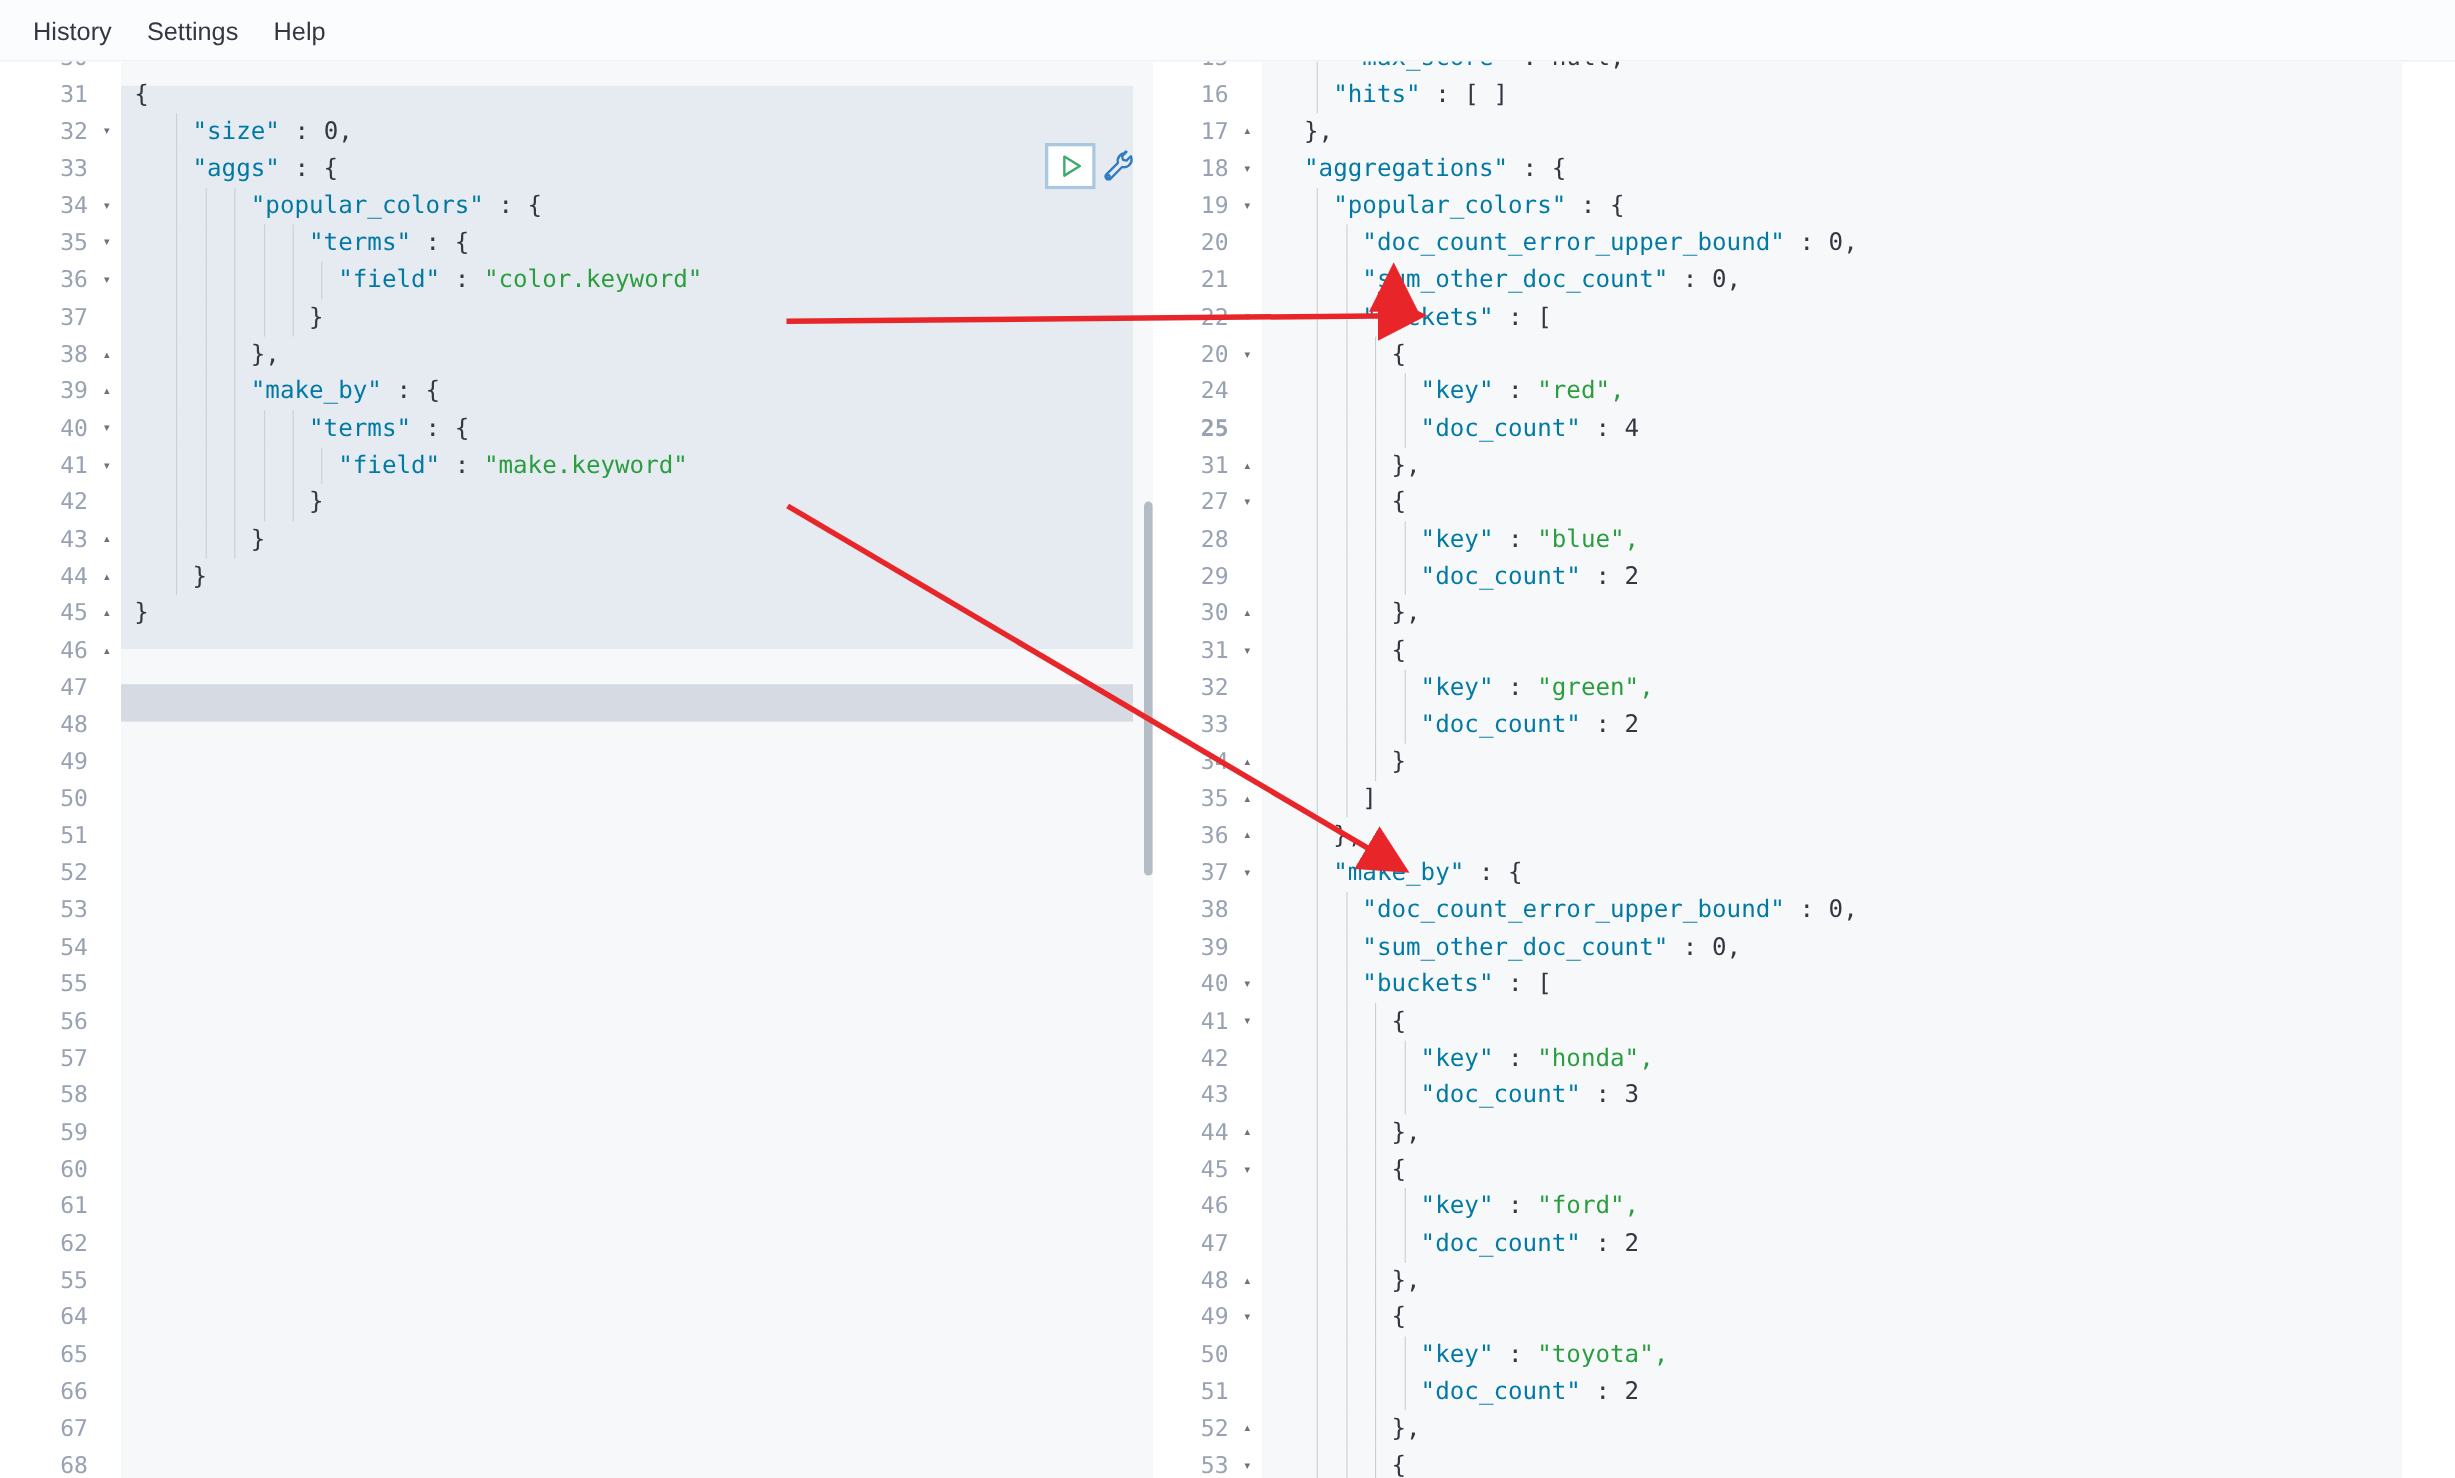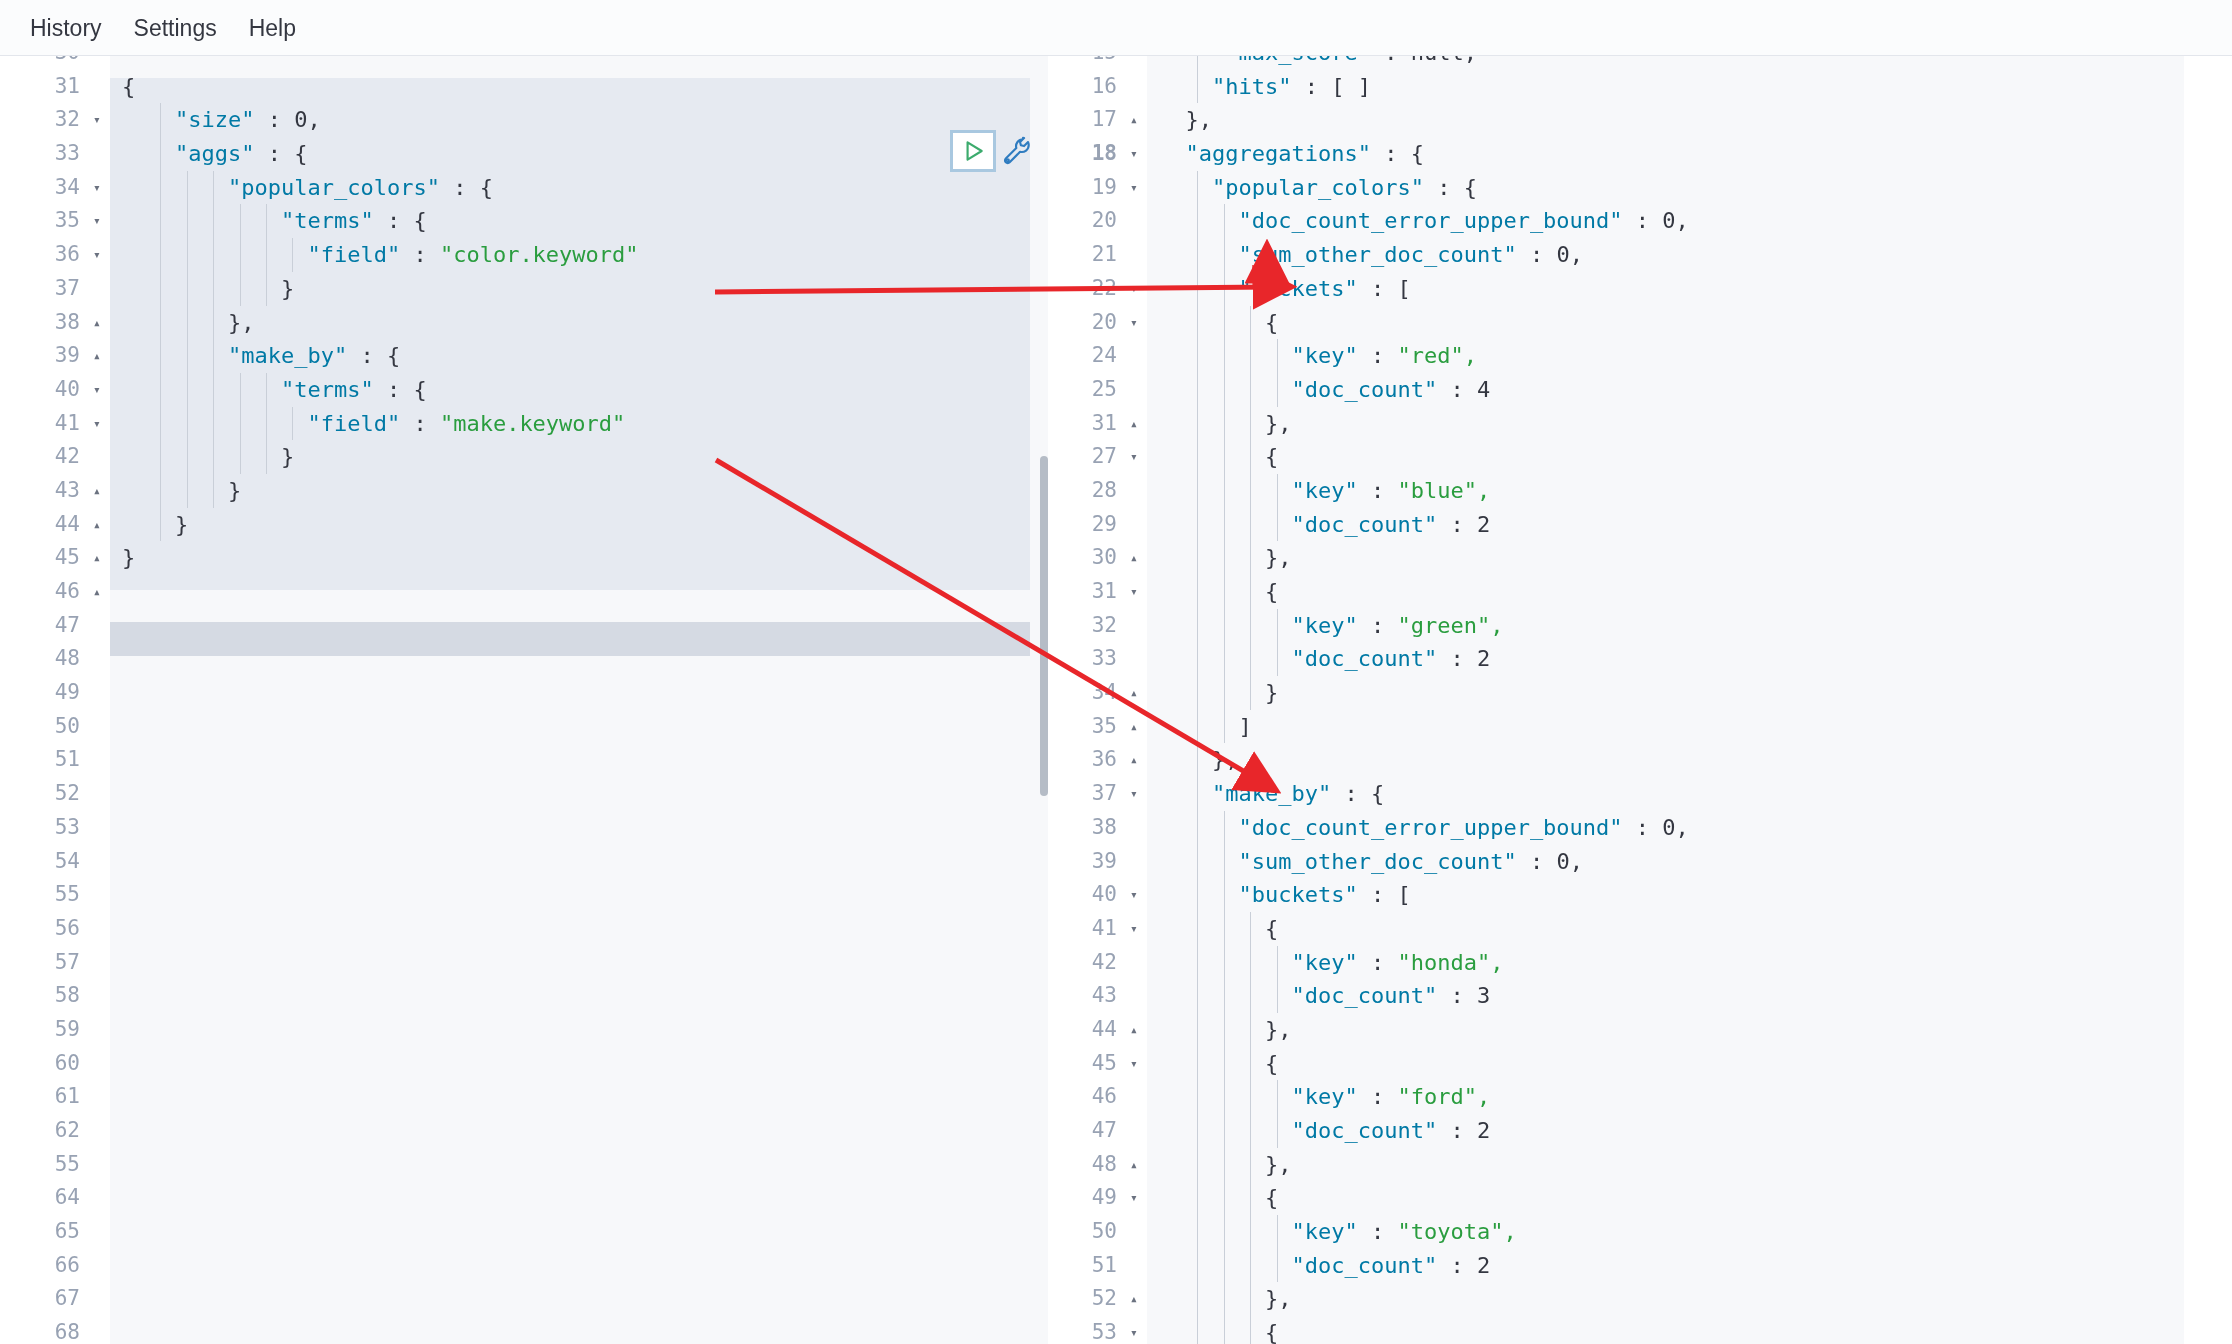--- a/index.html
+++ b/index.html
@@ -279,28 +279,28 @@
     <span></span>
   </div>
 
   <div class="pane" id="pane-right">
     <div id="right-body"></div>
     <div id="right-gutter">
       <div class="gutter-rows" id="right-gutter-rows" style="top: -20px;">
           <div class="g-row"><span class="g-num" style="padding-right: 30px;">15</span></div>
           <div class="g-row"><span class="g-num" style="padding-right: 30px;">16</span></div>
           <div class="g-row"><span class="g-num" style="padding-right: 30px;">17</span><span class="fold">▴</span></div>
-          <div class="g-row"><span class="g-num" style="padding-right: 30px; font-weight: bold;">18</span><span class="fold">▾</span></div>
+          <div class="g-row"><span class="g-num" style="padding-right: 30px;">18</span><span class="fold">▾</span></div>
           <div class="g-row"><span class="g-num" style="padding-right: 30px;">19</span><span class="fold">▾</span></div>
           <div class="g-row"><span class="g-num" style="padding-right: 30px;">20</span></div>
           <div class="g-row"><span class="g-num" style="padding-right: 30px;">21</span></div>
           <div class="g-row"><span class="g-num" style="padding-right: 30px;">22</span><span class="fold">▾</span></div>
           <div class="g-row"><span class="g-num" style="padding-right: 30px;">20</span><span class="fold">▾</span></div>
           <div class="g-row"><span class="g-num" style="padding-right: 30px;">24</span></div>
-          <div class="g-row"><span class="g-num" style="padding-right: 30px;">25</span></div>
+          <div class="g-row"><span class="g-num" style="padding-right: 30px; font-weight: bold;">25</span></div>
           <div class="g-row"><span class="g-num" style="padding-right: 30px;">31</span><span class="fold">▴</span></div>
           <div class="g-row"><span class="g-num" style="padding-right: 30px;">27</span><span class="fold">▾</span></div>
           <div class="g-row"><span class="g-num" style="padding-right: 30px;">28</span></div>
           <div class="g-row"><span class="g-num" style="padding-right: 30px;">29</span></div>
           <div class="g-row"><span class="g-num" style="padding-right: 30px;">30</span><span class="fold">▴</span></div>
           <div class="g-row"><span class="g-num" style="padding-right: 30px;">31</span><span class="fold">▾</span></div>
           <div class="g-row"><span class="g-num" style="padding-right: 30px;">32</span></div>
           <div class="g-row"><span class="g-num" style="padding-right: 30px;">33</span></div>
           <div class="g-row"><span class="g-num" style="padding-right: 30px;">34</span><span class="fold">▴</span></div>
           <div class="g-row"><span class="g-num" style="padding-right: 30px;">35</span><span class="fold">▴</span></div>

